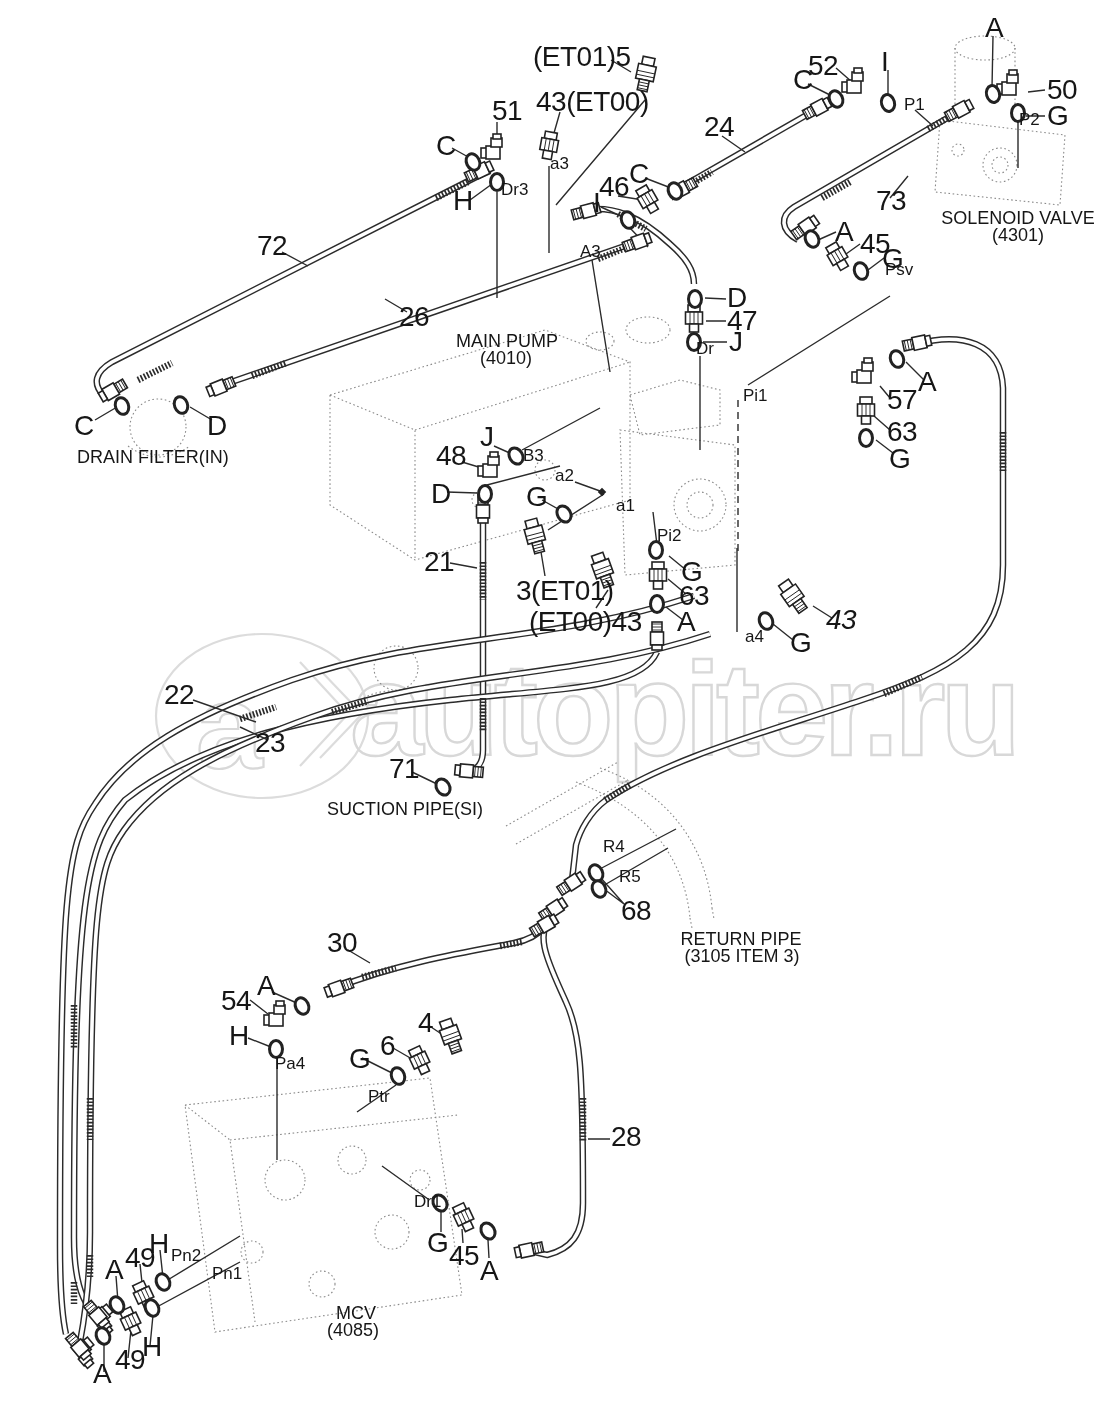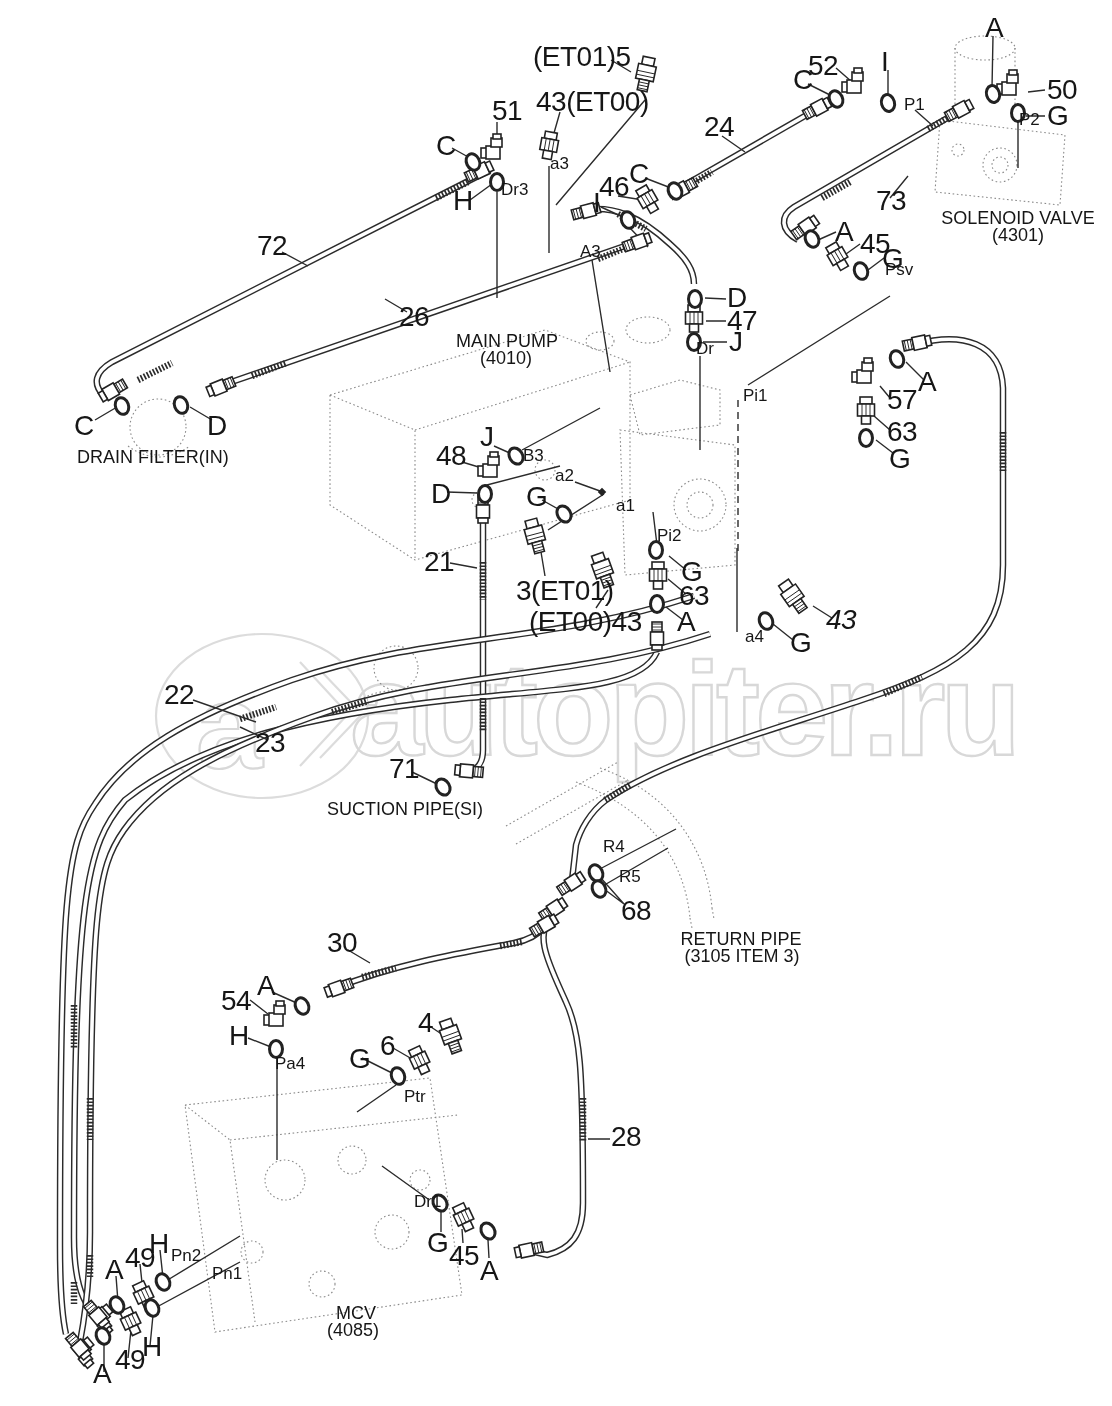--- a/index.html
+++ b/index.html
@@ -332,21 +332,21 @@
       <span class="lbl s" style="left: 696px; top: 340px;">Dr</span>
       <span class="lbl s" style="left: 743px; top: 387px;">Pi1</span>
       <span class="lbl s" style="left: 523px; top: 447px;">B3</span>
       <span class="lbl s" style="left: 555px; top: 467px;">a2</span>
       <span class="lbl s" style="left: 600px; top: 497px; margin-left: 16px;">a1</span>
       <span class="lbl s" style="left: 657px; top: 527px;">Pi2</span>
       <span class="lbl s" style="left: 745px; top: 628px;">a4</span>
       <span class="lbl s" style="left: 603px; top: 838px;">R4</span>
       <span class="lbl s" style="left: 619px; top: 868px;">R5</span>
       <span class="lbl s" style="left: 275px; top: 1055px;">Pa4</span>
-      <span class="lbl s" style="left: 368px; top: 1088px; margin-left: 36px;">Ptr</span>
+      <span class="lbl s" style="left: 368px; top: 1088px;">Ptr</span>
       <span class="lbl s" style="left: 414px; top: 1193px; text-align: center;">Dr1</span>
       <span class="lbl s" style="left: 171px; top: 1247px;">Pn2</span>
       <span class="lbl s" style="left: 212px; top: 1265px;">Pn1</span>
       <span class="lbl c" style="left: 1018px; top: 209px;">SOLENOID VALVE</span>
       <span class="lbl c" style="left: 1018px; top: 226px;">(4301)</span>
       <span class="lbl c" style="left: 507px; top: 332px;">MAIN PUMP</span>
       <span class="lbl c" style="left: 506px; top: 349px;">(4010)</span>
       <span class="lbl cl" style="left: 77px; top: 448px;">DRAIN FILTER(IN)</span>
       <span class="lbl cl" style="left: 327px; top: 800px;">SUCTION PIPE(SI)</span>
       <span class="lbl c" style="left: 741px; top: 930px;">RETURN PIPE</span>

